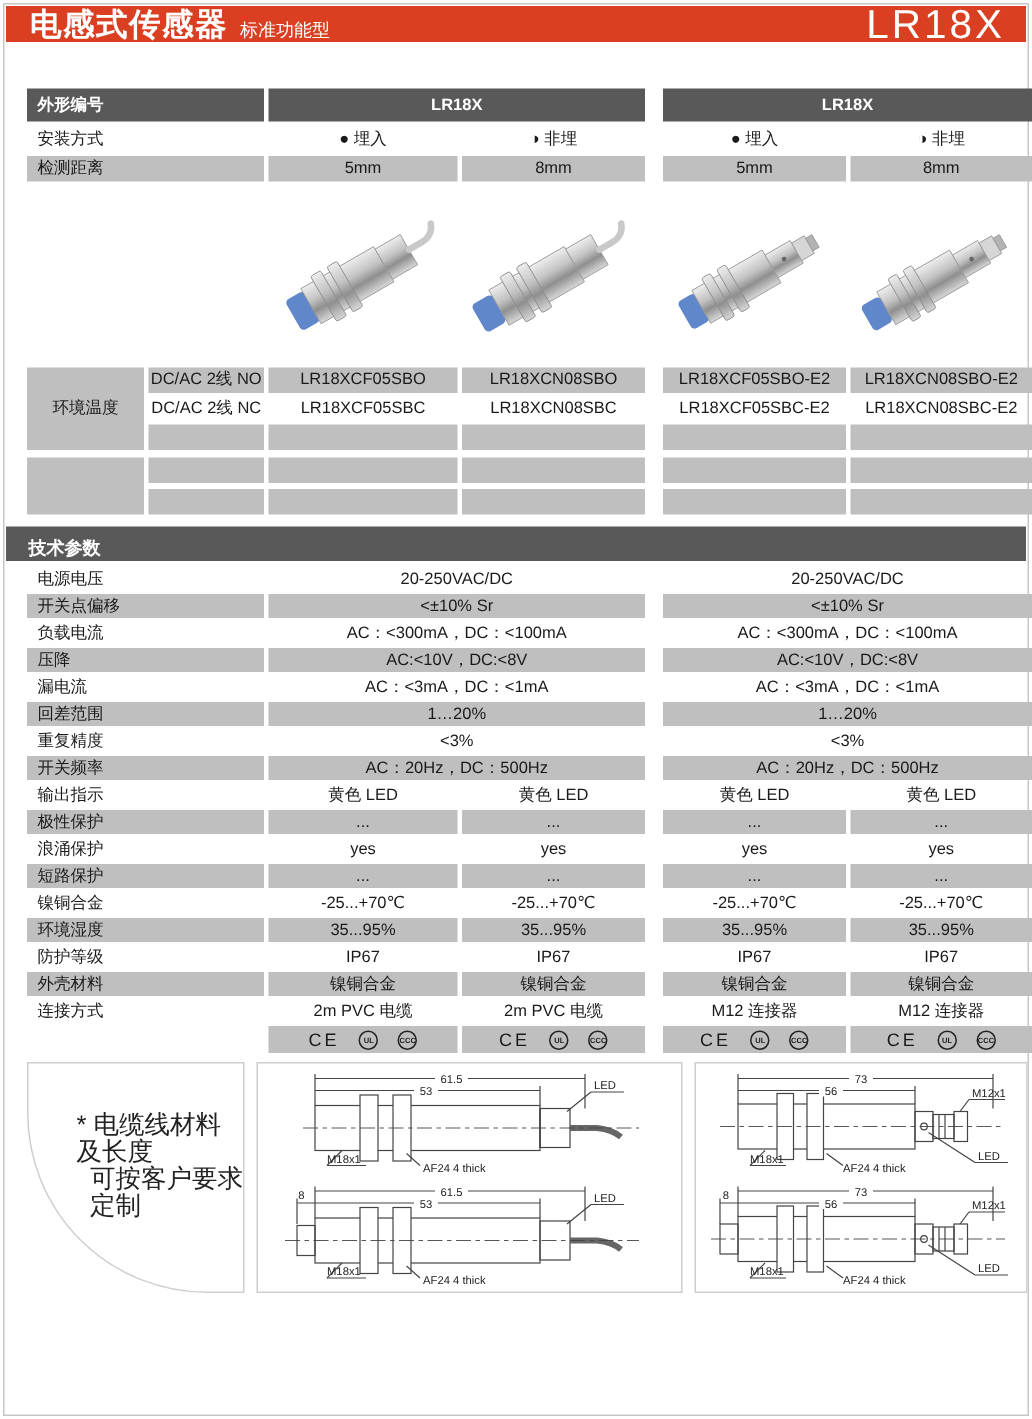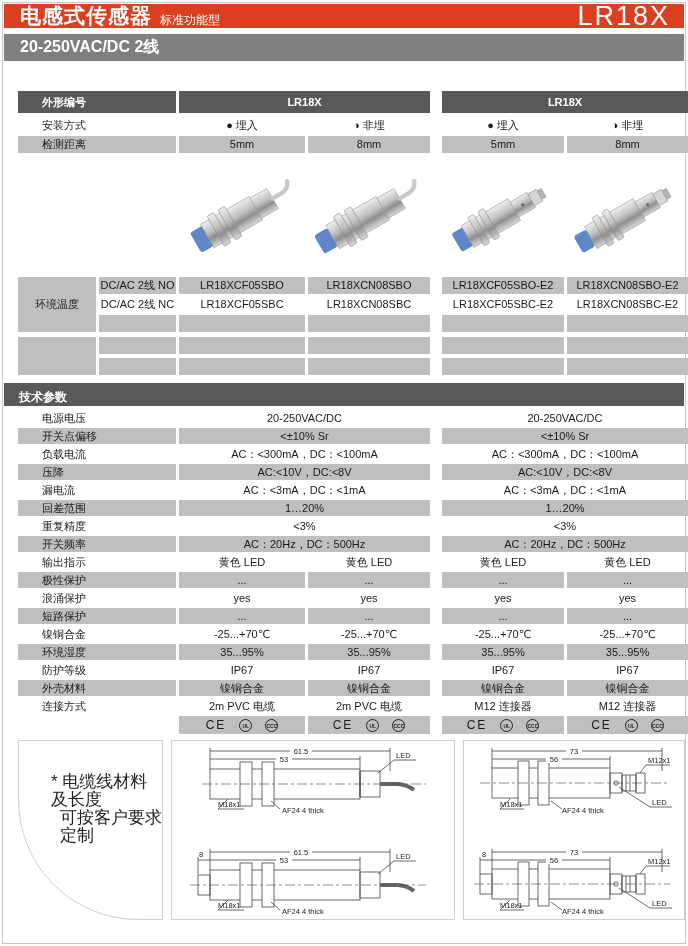--- a/index.html
+++ b/index.html
@@ -17,21 +17,21 @@
   .red-model{margin-left:auto;margin-right:14px;color:#fff;font-size:27px;font-weight:400;letter-spacing:2px;}
   .v-bar{margin:6px 1px 0 1px;height:27px;background:#7f7f7f;display:flex;align-items:center;}
   .v-bar span{color:#fff;font-weight:bold;font-size:16px;margin-left:16px;}
 
   
   .row{display:grid;grid-template-columns:158px 126px 122px 6px 122px 121px;column-gap:3px;margin:0 0 2px 15px;}
   .row > div{height:16px;line-height:16px;font-size:11px;}
   .hdr-row > div{height:22px;line-height:22px;}
   .sel-row > div{height:17px;line-height:17px;}
   .cell{text-align:center;}
-  .lbl{text-align:left;padding-left:24px;box-sizing:border-box;}
+  .lbl{text-align:left;padding-left:7px;box-sizing:border-box;}
   .g{background:#bfbfbf;}
   .dark{background:#595959;color:#fff;font-weight:bold;font-size:12px;}
   .col1{grid-column:1}.colA{grid-column:2}.colB{grid-column:3}.colC{grid-column:5}.colD{grid-column:6}
   .spanA{grid-column:2/4}.spanB{grid-column:5/7}
 
   
   .photo-row{display:grid;grid-template-columns:158px 126px 122px 6px 122px 121px;column-gap:3px;margin:4px 0 4px 15px;height:116px;}
   .photo-cell{display:flex;align-items:center;justify-content:center;}
   .photo{width:116px;height:104px;}
 
@@ -42,42 +42,39 @@
 
   
   .tech-bar{margin:8px 1px 4px 1px;height:23px;background:#595959;display:flex;align-items:flex-end;}
   .tech-bar span{color:#fff;font-weight:bold;font-size:12px;margin-left:15px;}
   .cert-cell{display:flex;align-items:center;justify-content:center;gap:13px;}
   .ce{font-size:12px;letter-spacing:2px;font-weight:400;}
   .circ{width:13px;height:13px;border:1.2px solid #222;border-radius:50%;font-size:5px;line-height:13px;text-align:center;font-weight:bold;display:inline-block;box-sizing:border-box;}
 
   
   .draw-row{display:flex;gap:8px;margin:6px 0 0 15px;}
-  .box{border:1px solid #cfcfcf;height:180px;box-sizing:border-box;background:#fff;}
+  .box{border:1px solid #cfcfcf;height:154px;box-sizing:border-box;background:#fff;}
   .box-note{width:156px;border-bottom-left-radius:120px;}
   .note-text{font-size:17px;line-height:18px;padding:32px 0 0 32px;color:#222;}
   .box-mid{width:284px;display:flex;flex-direction:column;justify-content:space-between;padding:2px 2px;}
   .box-right{width:222px;display:flex;flex-direction:column;justify-content:space-between;padding:2px 2px;}
   .tdraw{display:block;}
   .tdraw text{font-size:7.5px;fill:#222;font-family:"Liberation Sans",sans-serif;}
 </style>
 </head>
 <body>
 
 <div class="page">
 
   <div class="red-bar">
     <span class="red-title">电感式传感器</span>
     <span class="red-sub">标准功能型</span>
     <span class="red-model">LR18X</span>
   </div>
 
-  <div class="v-bar">
-    <span>20-250VAC/DC 2线</span>
-  </div>
 
   <div style="height:30px"></div>
 
   <div class="row hdr-row">
     <div class="dark lbl col1">外形编号</div>
     <div class="dark cell spanA">LR18X</div>
     <div class="dark cell spanB">LR18X</div>
   </div>
   <div style="height:2px"></div>
 

